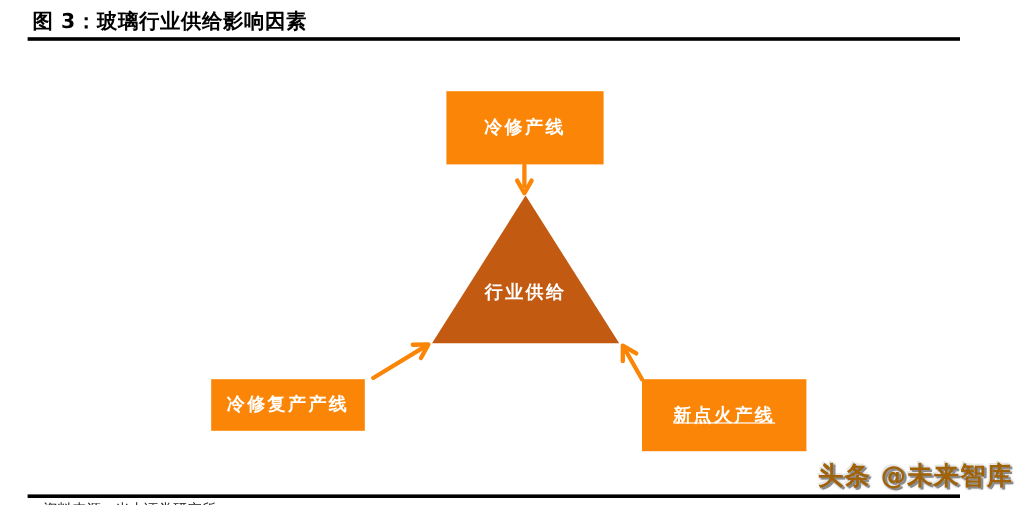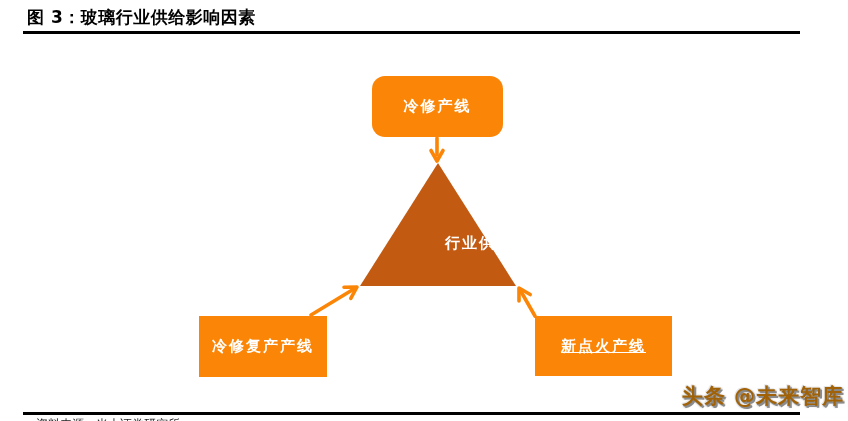--- a/index.html
+++ b/index.html
@@ -22,26 +22,26 @@
   .svg-layer{position:absolute;left:0;top:0;width:848px;height:421px;}
   .tri{fill:var(--triangle_orange);}
   .arrow{stroke:var(--box_orange);stroke-width:3.6;fill:none;
          stroke-linecap:round;stroke-linejoin:round;}
   .node-box{
     position:absolute;display:flex;align-items:center;justify-content:center;
     background:var(--box_orange);
     color:#fff;font-size:15px;font-weight:bold;letter-spacing:2px;
     text-align:center;
   }
-  .box-top{left:372px;top:76px;width:131px;height:61px;border-radius:13px;}
-  .box-bl{left:199px;top:316px;width:128px;height:61px;}
+  .box-top{left:372px;top:76px;width:131px;height:61px;}
+  .box-bl{left:176px;top:316px;width:128px;height:43px;}
   .box-br{left:535px;top:316px;width:137px;height:60px;text-decoration:underline;}
   .tri-label{
     position:absolute;left:363px;top:234px;width:150px;
-    text-align:right;color:#fff;font-size:15px;font-weight:bold;
+    text-align:center;color:#fff;font-size:15px;font-weight:bold;
     letter-spacing:2px;pointer-events:none;
   }
   
   .watermark{
     position:absolute;right:4px;top:382px;
     font-size:21px;font-weight:bold;color:#a16207;
     text-shadow:2px 2px 0 #8b8b8b,-1px -1px 0 #e6e6e6,1px 1px 2px #555;
     letter-spacing:1px;white-space:nowrap;
   }
   .bottom-rule{

